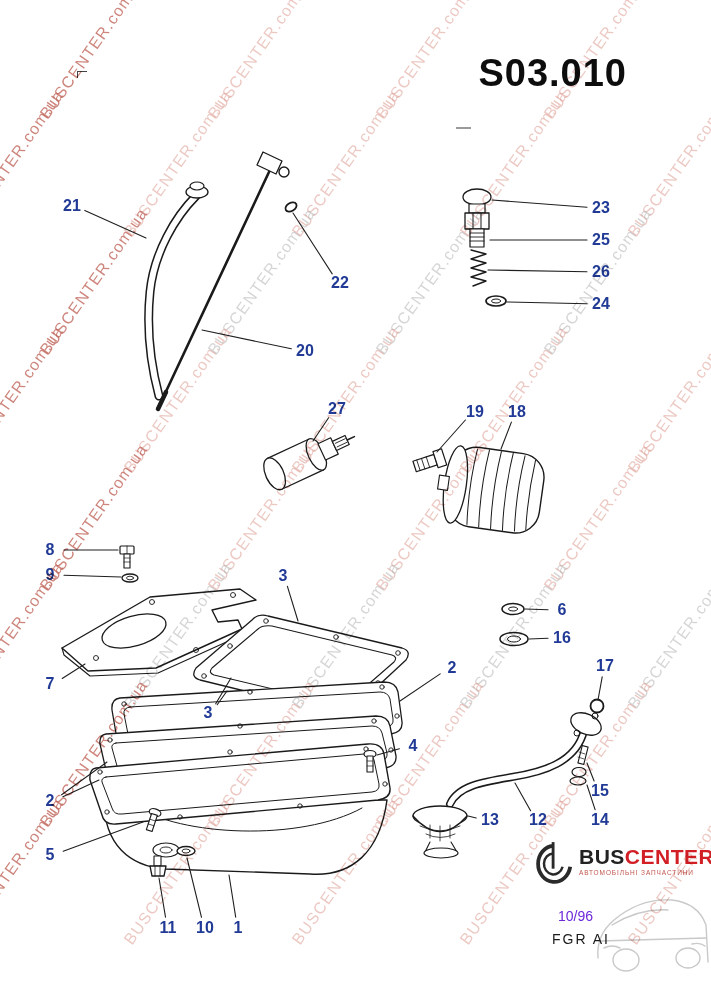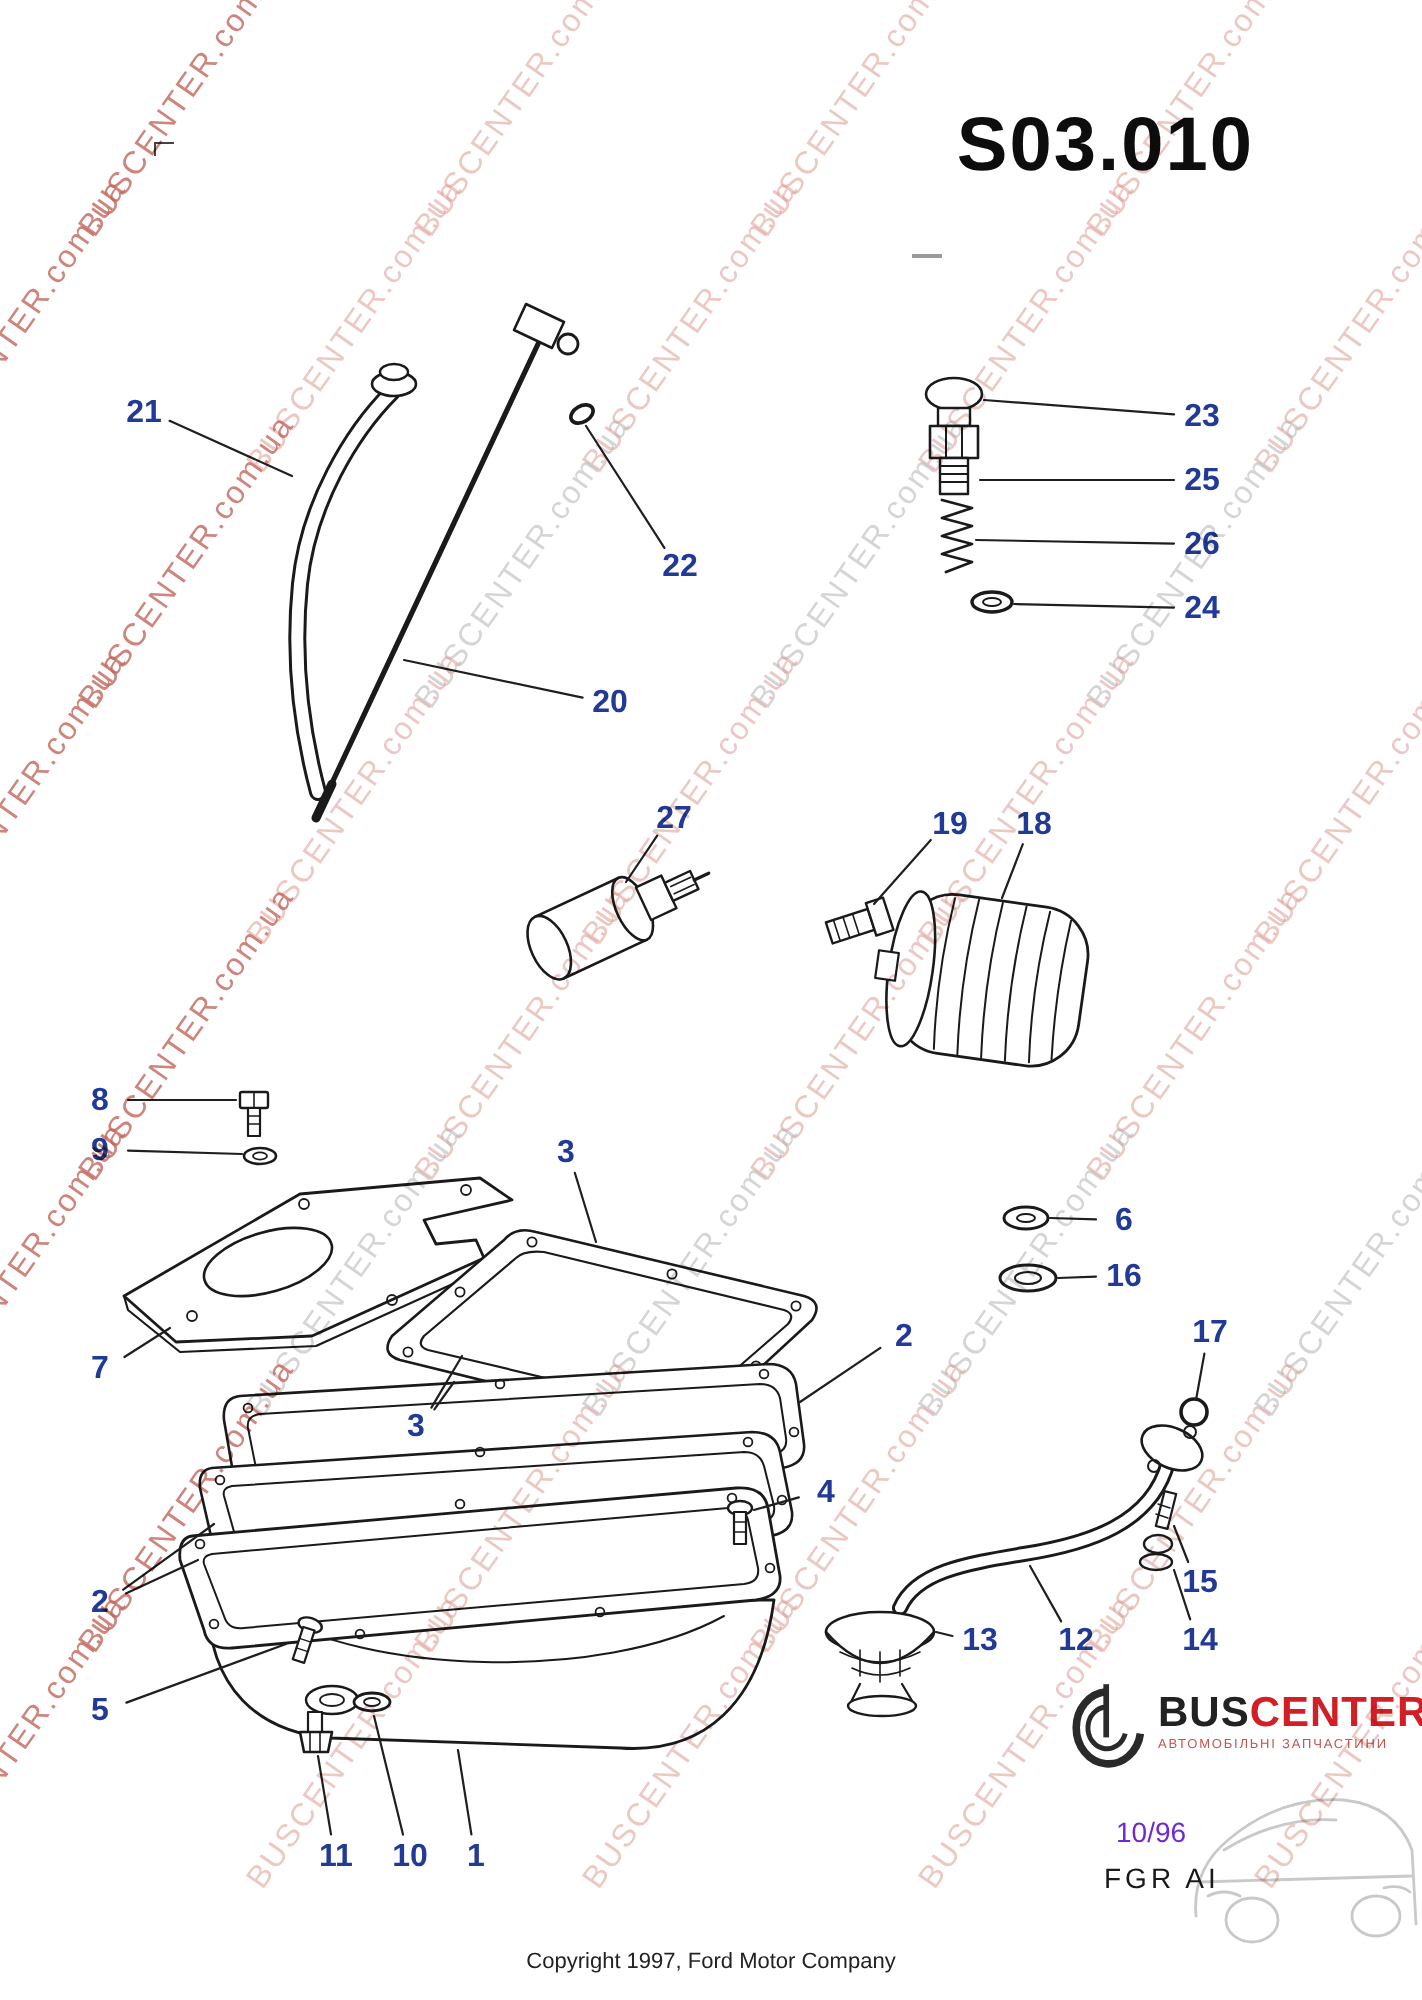--- a/index.html
+++ b/index.html
@@ -323,21 +323,20 @@
       <line x1="18" y1="2" x2="18" y2="30" stroke="#2a2a2a" stroke-width="3"></line>
     </svg>
     <div class="logo-text">
       <div class="logo-title"><span>BUS</span><span class="logo-center" style="color: rgb(210, 31, 38);">CENTER</span></div>
       <div class="logo-subtitle">АВТОМОБІЛЬНІ ЗАПЧАСТИНИ</div>
     </div>
   </div>
 
   <div class="date-code">10/96</div>
   <div class="ref-code">FGR AI</div>
-  <div class="copyright">Copyright 1997, Ford Motor Company</div>
 
   <div class="wm-layer">
       <span class="wm" style="left: -40px; top: -10px; color: rgb(193, 103, 92); opacity: 0.8;">BUSCENTER.com.ua</span>
       <span class="wm" style="left: 128px; top: -10px; color: rgb(179, 179, 179); opacity: 0.55;">BUSCENTER.com.ua</span>
       <span class="wm" style="left: 296px; top: -10px; color: rgb(179, 179, 179); opacity: 0.55;">BUSCENTER.com.ua</span>
       <span class="wm" style="left: 464px; top: -10px; color: rgb(179, 179, 179); opacity: 0.55;">BUSCENTER.com.ua</span>
       <span class="wm" style="left: 632px; top: -10px; color: rgb(179, 179, 179); opacity: 0.55;">BUSCENTER.com.ua</span>
       <span class="wm" style="left: 44px; top: 108px; color: rgb(193, 103, 92); opacity: 0.8;">BUSCENTER.com.ua</span>
       <span class="wm" style="left: 212px; top: 108px; color: rgb(221, 156, 146); opacity: 0.55;">BUSCENTER.com.ua</span>
       <span class="wm" style="left: 380px; top: 108px; color: rgb(221, 156, 146); opacity: 0.55;">BUSCENTER.com.ua</span>

